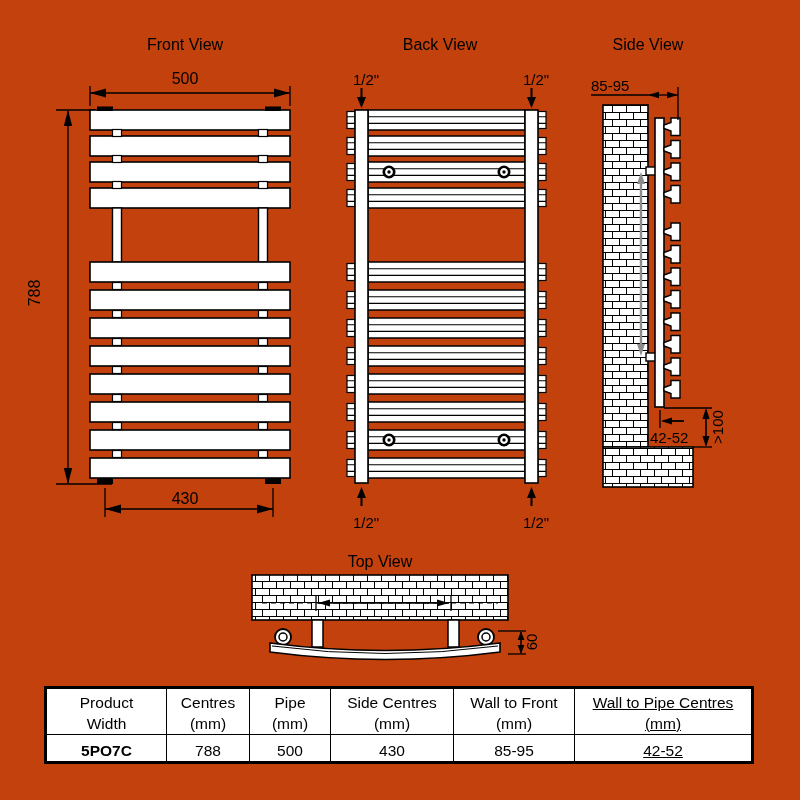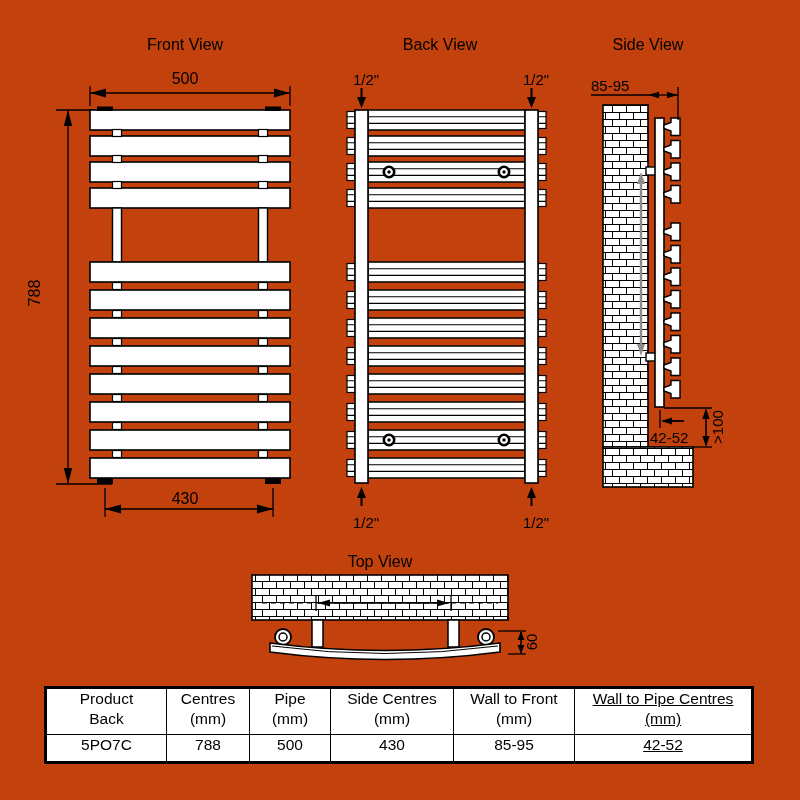--- a/index.html
+++ b/index.html
@@ -9,26 +9,26 @@
   svg text{font-family:"Liberation Sans",sans-serif;fill:#000;}
   .vtitle{font-size:16px;}
   .dim{font-size:16px;}
   .dim-s{font-size:15px;}
 
   
   #spec-table{position:absolute;left:44px;top:686px;width:710px;border:3px solid #000;
               box-sizing:border-box;background:#fff;}
   .t-row{display:grid;grid-template-columns:120px 83px 81px 123px 121px 176px;}
   .t-cell{border-right:1.6px solid #000;display:flex;flex-direction:column;align-items:center;
-          justify-content:flex-start;text-align:center;font-size:15.5px;line-height:1.32;
+          justify-content:flex-end;text-align:center;font-size:15.5px;line-height:1.32;
           box-sizing:border-box;background:#fff;}
   .t-cell:last-child{border-right:none;text-decoration:underline;}
   .t-head .t-cell{height:46px;border-bottom:1.6px solid #000;}
   .t-data .t-cell{height:26px;}
-  .bold{font-weight:normal;}
+  .bold{font-weight:bold;}
 </style>
 </head>
 <body>
 
 <div id="canvas">
 
   <svg style="left:20px;top:20px" width="300" height="520" viewBox="20 20 300 520">
     <defs>
       <g id="f-panel">
           <rect x="0" y="0" width="200" height="20" fill="#fff" stroke="#000" stroke-width="1.6"></rect>
@@ -285,21 +285,21 @@
       <polygon points="521,631 517.6,640 524.4,640" fill="#000"></polygon>
       <polygon points="521,654 517.6,645 524.4,645" fill="#000"></polygon>
       <text class="dim-s" text-anchor="middle" transform="rotate(-90 537 642)" x="537" y="642">60</text>
     </g>
   </svg>
 
   <div id="spec-table">
     <div class="t-row t-head">
       <div class="t-cell">
         <span>Product</span>
-        <span>Back</span>
+        <span>Width</span>
       </div>
       <div class="t-cell">
         <span>Centres</span>
         <span>(mm)</span>
       </div>
       <div class="t-cell">
         <span>Pipe</span>
         <span>(mm)</span>
       </div>
       <div class="t-cell">

